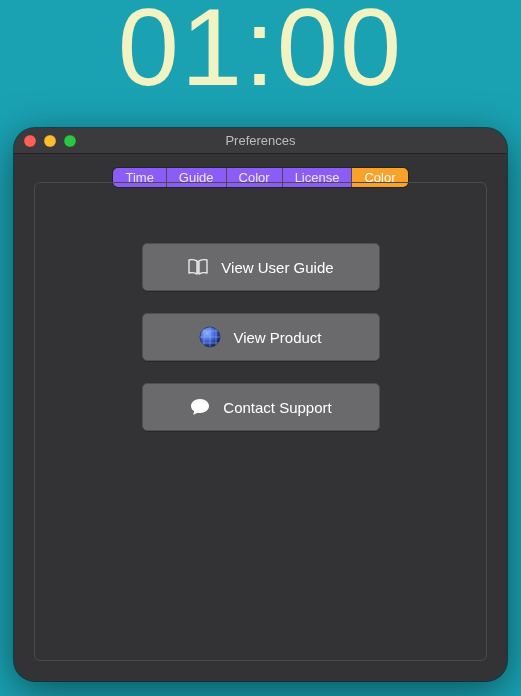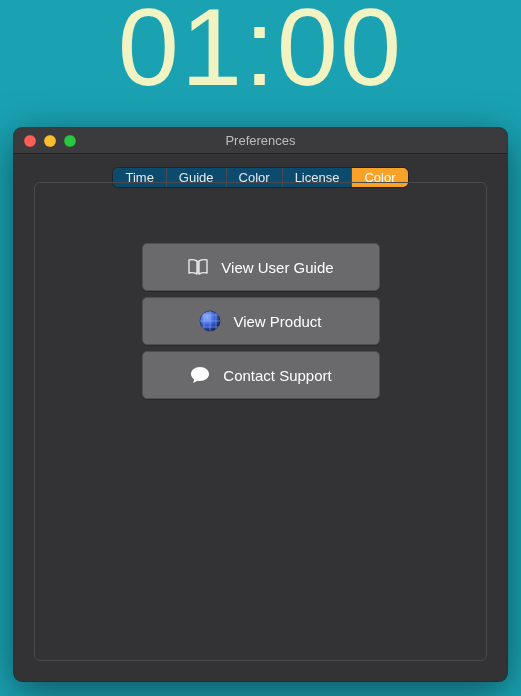--- a/index.html
+++ b/index.html
@@ -22,21 +22,21 @@
     padding-top: 0px;
     margin-top: -8px;
   }
   .window {
     position: absolute;
     left: 14px;
     top: 128px;
     width: 493px;
     height: 553px;
     background: #333335;
-    border-radius: 8px;
+    border-radius: 21px;
     box-shadow: 0 10px 40px rgba(0,0,0,0.5), 0 0 0 1px rgba(0,0,0,0.5);
     overflow: hidden;
   }
   .titlebar {
     height: 26px;
     background: #3b3a3c;
     border-bottom: 1px solid #222;
     position: relative;
     display: flex;
     align-items: center;
@@ -67,21 +67,21 @@
   .seg {
     display: flex;
     border-radius: 5px;
     overflow: hidden;
     box-shadow: 0 0 0 1px rgba(0,0,0,0.3);
   }
   .seg .tab {
     font-size: 13px;
     color: #e8e8ea;
     padding: 2px 12px;
-    background: #0c4a6e;
+    background: #8b5cf6;
     border-right: 1px solid #4a4a4c;
     cursor: default;
   }
   .seg .tab:last-child { border-right: none; }
   .seg .tab.active {
     background: #f8a22a;
     color: #fff;
   }
   .panel {
     position: absolute;
@@ -89,21 +89,21 @@
     right: 20px;
     top: 54px;
     bottom: 20px;
     border: 1px solid #4a4a4c;
     border-radius: 6px;
   }
   .btncol {
     display: flex;
     flex-direction: column;
     align-items: center;
-    gap: 6px;
+    gap: 22px;
     margin-top: 60px;
   }
   .bigbtn {
     width: 238px;
     height: 48px;
     background: #6a6a6c;
     border: 1px solid #4f4f51;
     border-radius: 5px;
     display: flex;
     align-items: center;

